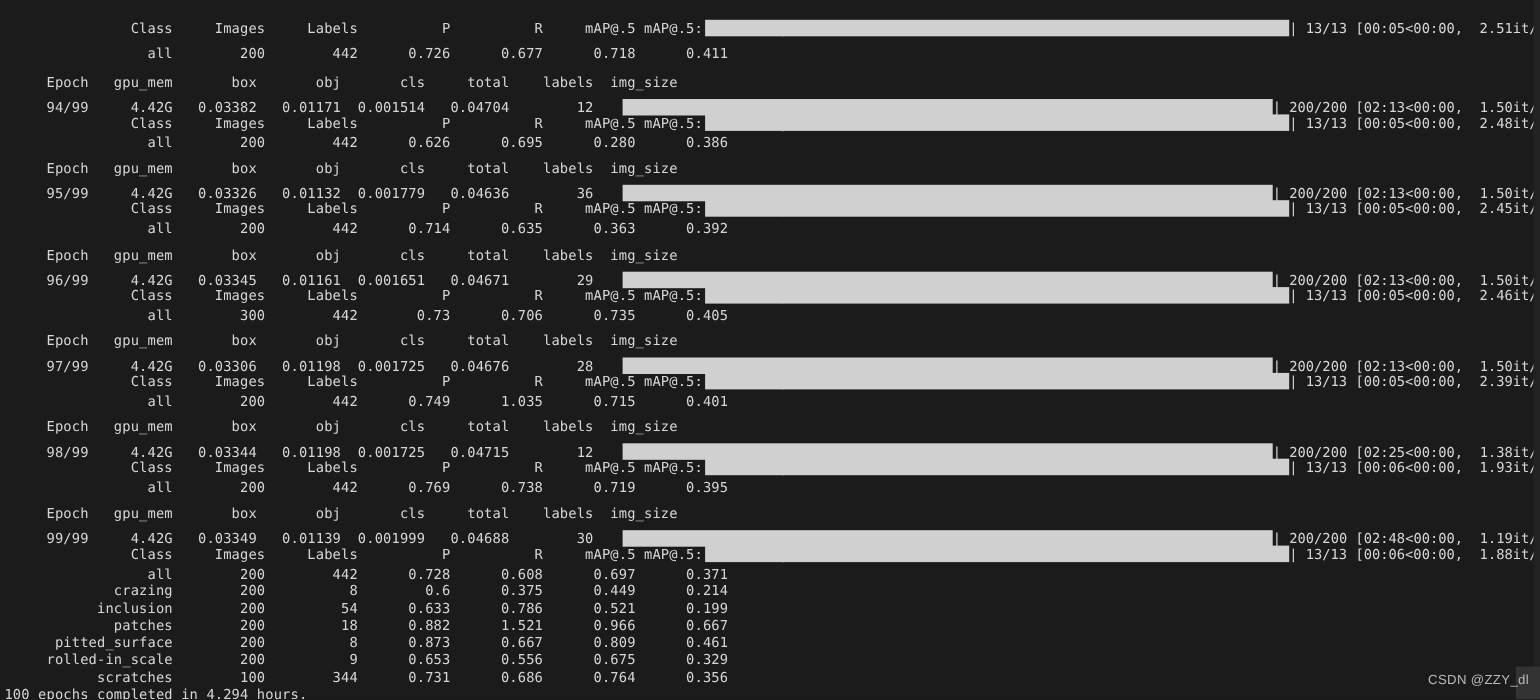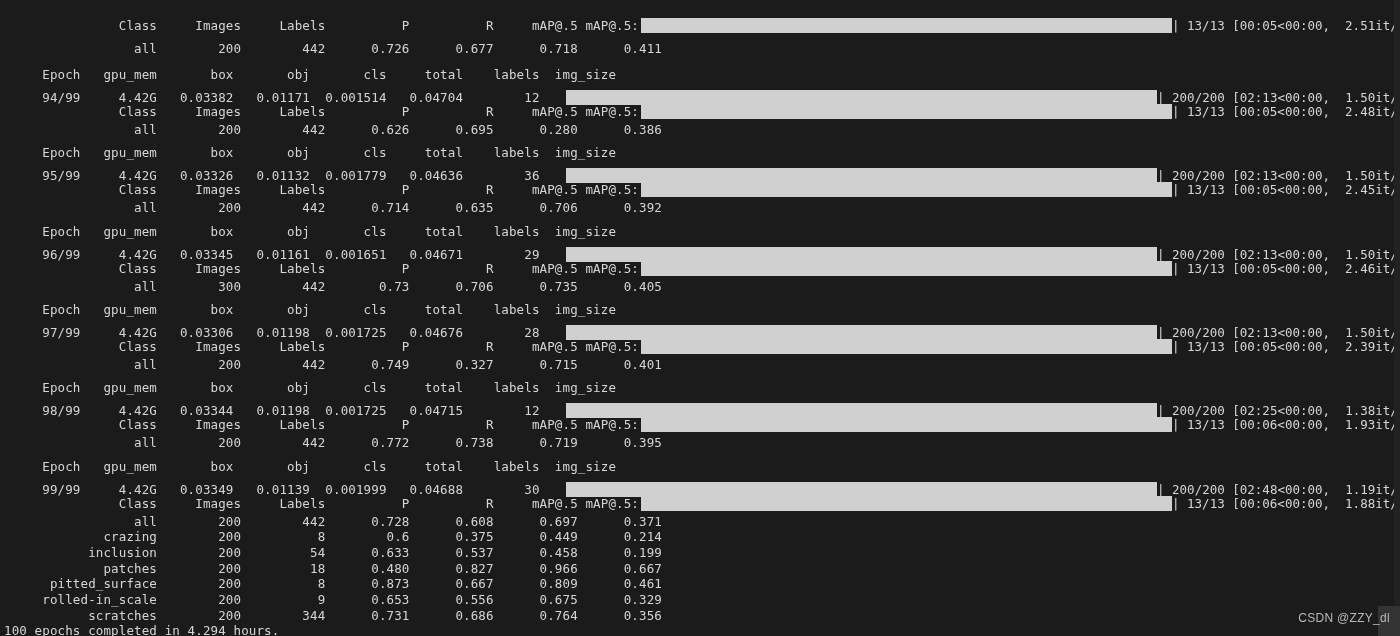--- a/index.html
+++ b/index.html
@@ -90,57 +90,57 @@
       <div class="bar" style="left: 641px; width: 531px; top: 104px; background: rgb(208, 208, 208);"></div>
       <div class="barframe" style="left: 1172px; top: 100px;">| 13/13 [00:05&lt;00:00,  2.48it/s]</div>
       <div class="line" style="top: 118px; left: 4px;"><span class="txt">                 all        200        442      0.626      0.695      0.280      0.386</span></div>
       <div class="line" style="top: 141px; left: 4px;"><span class="txt">     Epoch   gpu_mem       box       obj       cls     total    labels  img_size</span></div>
       <div class="line" style="top: 164px; left: 4px;"><span class="txt">     95/99     4.42G   0.03326   0.01132  0.001779   0.04636        36       416: 100%|</span></div>
       <div class="bar" style="left: 566px; width: 591px; top: 168px; background: rgb(208, 208, 208);"></div>
       <div class="barframe" style="left: 1157px; top: 164px;">| 200/200 [02:13&lt;00:00,  1.50it/s]</div>
       <div class="line" style="top: 178px; left: 4px;"><span class="txt">               Class     Images     Labels          P          R     mAP@.5 mAP@.5:.95: 100%|</span></div>
       <div class="bar" style="left: 641px; width: 531px; top: 182px; background: rgb(208, 208, 208);"></div>
       <div class="barframe" style="left: 1172px; top: 178px;">| 13/13 [00:05&lt;00:00,  2.45it/s]</div>
-      <div class="line" style="top: 196px; left: 4px;"><span class="txt">                 all        200        442      0.714      0.635      0.706      0.392</span></div>
+      <div class="line" style="top: 196px; left: 4px;"><span class="txt">                 all        200        442      0.714      0.635      0.363      0.392</span></div>
       <div class="line" style="top: 220px; left: 4px;"><span class="txt">     Epoch   gpu_mem       box       obj       cls     total    labels  img_size</span></div>
       <div class="line" style="top: 243px; left: 4px;"><span class="txt">     96/99     4.42G   0.03345   0.01161  0.001651   0.04671        29       416: 100%|</span></div>
       <div class="bar" style="left: 566px; width: 591px; top: 247px; background: rgb(208, 208, 208);"></div>
       <div class="barframe" style="left: 1157px; top: 243px;">| 200/200 [02:13&lt;00:00,  1.50it/s]</div>
       <div class="line" style="top: 257px; left: 4px;"><span class="txt">               Class     Images     Labels          P          R     mAP@.5 mAP@.5:.95: 100%|</span></div>
       <div class="bar" style="left: 641px; width: 531px; top: 261px; background: rgb(208, 208, 208);"></div>
       <div class="barframe" style="left: 1172px; top: 257px;">| 13/13 [00:05&lt;00:00,  2.46it/s]</div>
       <div class="line" style="top: 275px; left: 4px;"><span class="txt">                 all        300        442       0.73      0.706      0.735      0.405</span></div>
       <div class="line" style="top: 298px; left: 4px;"><span class="txt">     Epoch   gpu_mem       box       obj       cls     total    labels  img_size</span></div>
       <div class="line" style="top: 321px; left: 4px;"><span class="txt">     97/99     4.42G   0.03306   0.01198  0.001725   0.04676        28       416: 100%|</span></div>
       <div class="bar" style="left: 566px; width: 591px; top: 325px; background: rgb(208, 208, 208);"></div>
       <div class="barframe" style="left: 1157px; top: 321px;">| 200/200 [02:13&lt;00:00,  1.50it/s]</div>
       <div class="line" style="top: 335px; left: 4px;"><span class="txt">               Class     Images     Labels          P          R     mAP@.5 mAP@.5:.95: 100%|</span></div>
       <div class="bar" style="left: 641px; width: 531px; top: 339px; background: rgb(208, 208, 208);"></div>
       <div class="barframe" style="left: 1172px; top: 335px;">| 13/13 [00:05&lt;00:00,  2.39it/s]</div>
-      <div class="line" style="top: 353px; left: 4px;"><span class="txt">                 all        200        442      0.749      0.327      0.715      0.401</span></div>
+      <div class="line" style="top: 353px; left: 4px;"><span class="txt">                 all        200        442      0.749      1.035      0.715      0.401</span></div>
       <div class="line" style="top: 376px; left: 4px;"><span class="txt">     Epoch   gpu_mem       box       obj       cls     total    labels  img_size</span></div>
       <div class="line" style="top: 399px; left: 4px;"><span class="txt">     98/99     4.42G   0.03344   0.01198  0.001725   0.04715        12       416: 100%|</span></div>
       <div class="bar" style="left: 566px; width: 591px; top: 403px; background: rgb(208, 208, 208);"></div>
       <div class="barframe" style="left: 1157px; top: 399px;">| 200/200 [02:25&lt;00:00,  1.38it/s]</div>
       <div class="line" style="top: 413px; left: 4px;"><span class="txt">               Class     Images     Labels          P          R     mAP@.5 mAP@.5:.95: 100%|</span></div>
       <div class="bar" style="left: 641px; width: 531px; top: 417px; background: rgb(208, 208, 208);"></div>
       <div class="barframe" style="left: 1172px; top: 413px;">| 13/13 [00:06&lt;00:00,  1.93it/s]</div>
-      <div class="line" style="top: 431px; left: 4px;"><span class="txt">                 all        200        442      0.772      0.738      0.719      0.395</span></div>
+      <div class="line" style="top: 431px; left: 4px;"><span class="txt">                 all        200        442      0.769      0.738      0.719      0.395</span></div>
       <div class="line" style="top: 455px; left: 4px;"><span class="txt">     Epoch   gpu_mem       box       obj       cls     total    labels  img_size</span></div>
       <div class="line" style="top: 478px; left: 4px;"><span class="txt">     99/99     4.42G   0.03349   0.01139  0.001999   0.04688        30       416: 100%|</span></div>
       <div class="bar" style="left: 566px; width: 591px; top: 482px; background: rgb(208, 208, 208);"></div>
       <div class="barframe" style="left: 1157px; top: 478px;">| 200/200 [02:48&lt;00:00,  1.19it/s]</div>
       <div class="line" style="top: 492px; left: 4px;"><span class="txt">               Class     Images     Labels          P          R     mAP@.5 mAP@.5:.95: 100%|</span></div>
       <div class="bar" style="left: 641px; width: 531px; top: 496px; background: rgb(208, 208, 208);"></div>
       <div class="barframe" style="left: 1172px; top: 492px;">| 13/13 [00:06&lt;00:00,  1.88it/s]</div>
       <div class="line" style="top: 510px; left: 4px; text-decoration: underline;"><span class="txt">                 all        200        442      0.728      0.608      0.697      0.371</span></div>
       <div class="line" style="top: 525px; left: 4px;"><span class="txt">             crazing        200          8        0.6      0.375      0.449      0.214</span></div>
-      <div class="line" style="top: 541px; left: 4px;"><span class="txt">           inclusion        200         54      0.633      0.537      0.458      0.199</span></div>
-      <div class="line" style="top: 557px; left: 4px;"><span class="txt">             patches        200         18      0.480      0.827      0.966      0.667</span></div>
+      <div class="line" style="top: 541px; left: 4px;"><span class="txt">           inclusion        200         54      0.633      0.786      0.521      0.199</span></div>
+      <div class="line" style="top: 557px; left: 4px;"><span class="txt">             patches        200         18      0.882      1.521      0.966      0.667</span></div>
       <div class="line" style="top: 572px; left: 4px;"><span class="txt">      pitted_surface        200          8      0.873      0.667      0.809      0.461</span></div>
       <div class="line" style="top: 588px; left: 4px;"><span class="txt">     rolled-in_scale        200          9      0.653      0.556      0.675      0.329</span></div>
-      <div class="line" style="top: 604px; left: 4px;"><span class="txt">           scratches        200        344      0.731      0.686      0.764      0.356</span></div>
+      <div class="line" style="top: 604px; left: 4px;"><span class="txt">           scratches        100        344      0.731      0.686      0.764      0.356</span></div>
       <div class="line" style="top: 619px; left: 4px;"><span class="txt">100 epochs completed in 4.294 hours.</span></div>
     </div>
   <div class="edge-strip"></div>
   <div class="corner-strip"></div>
   <div class="watermark">CSDN @ZZY_dl</div>
 </div>
 
 </body></html>

